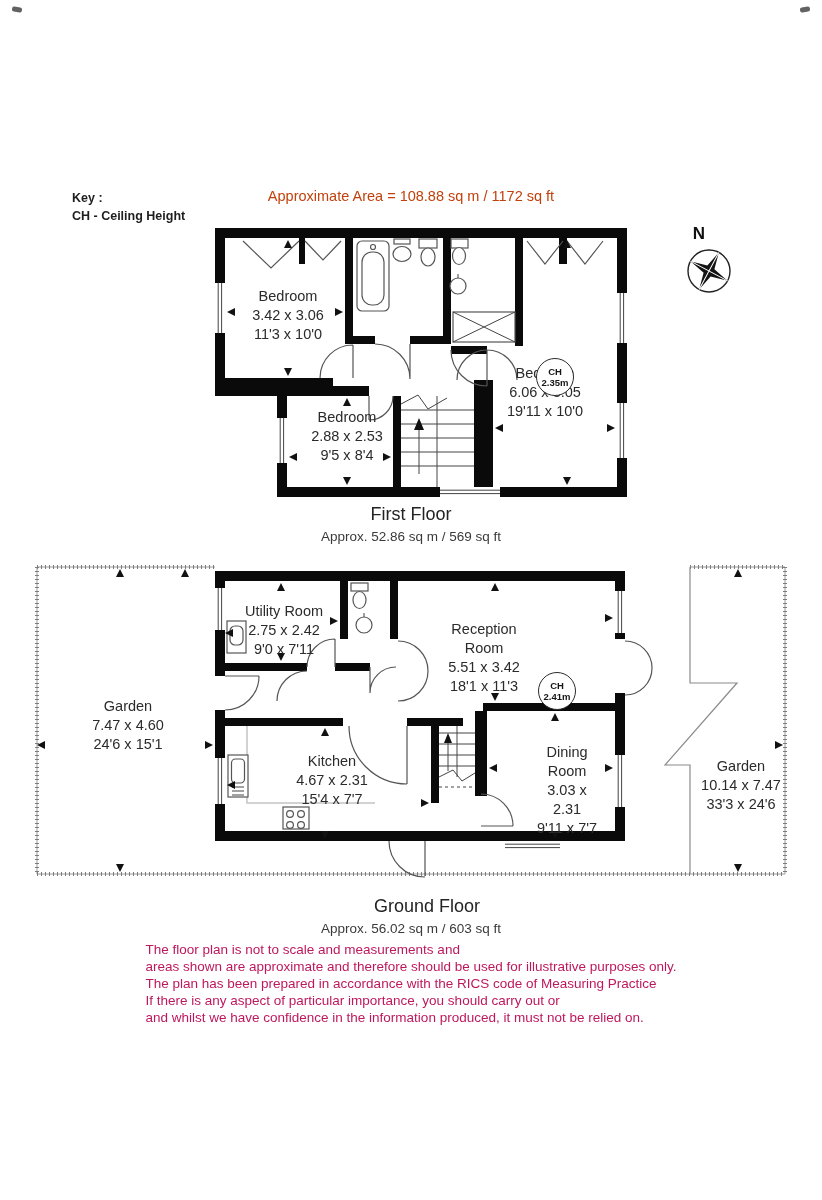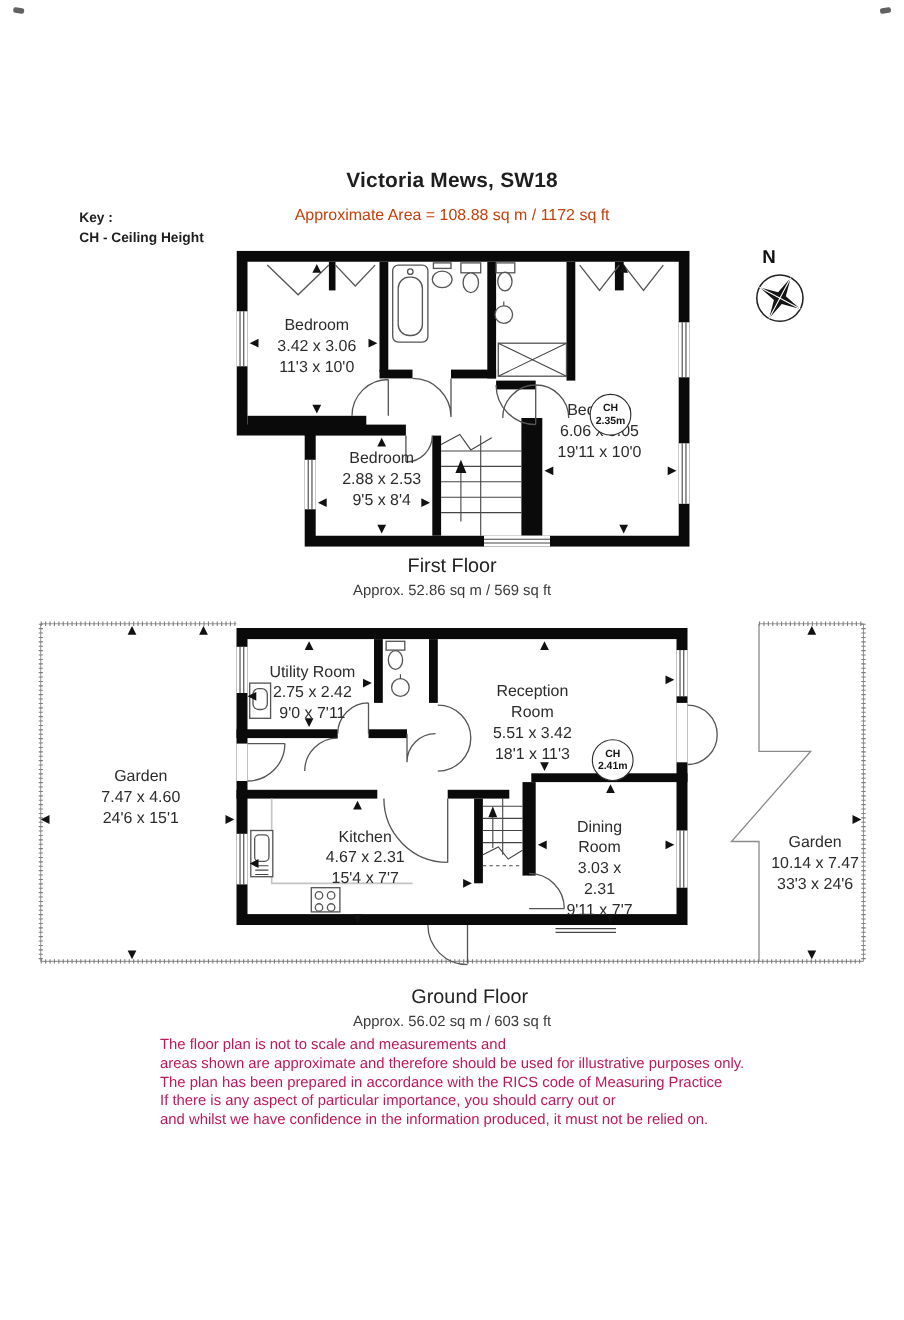--- a/index.html
+++ b/index.html
@@ -35,21 +35,20 @@
   .fence-hatch{stroke:#7d7d7d;stroke-width:4;fill:none;stroke-dasharray:1 3;}
 </style>
 </head>
 <body>
 
 <div id="page">
 
   <div class="corner-mark" style="left:12px;top:7px;transform:rotate(8deg);"></div>
   <div class="corner-mark" style="left:800px;top:7px;transform:rotate(-8deg);"></div>
 
-  <div id="title" class="abs ctr">Victoria Mews, SW18</div>
   <div id="subtitle" class="abs ctr">Approximate Area =  108.88 sq m / 1172 sq ft</div>
 
   <div id="key" class="abs">
     <div>Key :</div>
     <div>CH - Ceiling Height</div>
   </div>
 
   <div id="compass-n" class="abs">N</div>
   <svg width="48" height="48" style="left:685px;top:247px;" viewBox="0 0 48 48">
     <circle cx="24" cy="24" r="21" fill="none" stroke="#222" stroke-width="1.4"></circle>
@@ -292,21 +291,21 @@
   <div class="room-label" style="left:128px;top:697px;">
     <div>Garden</div>
     <div>7.47 x 4.60</div>
     <div>24'6 x 15'1</div>
   </div>
   <div class="room-label" style="left:332px;top:752px;">
     <div>Kitchen</div>
     <div>4.67 x 2.31</div>
     <div>15'4 x 7'7</div>
   </div>
-  <div class="room-label wrap w70" style="left:545px;top:743px;">
+  <div class="room-label wrap w70" style="left:567px;top:743px;">
     <div>Dining Room</div>
     <div>3.03 x 2.31</div>
     <div>9'11 x 7'7</div>
   </div>
   <div class="room-label" style="left:741px;top:757px;">
     <div>Garden</div>
     <div>10.14 x 7.47</div>
     <div>33'3 x 24'6</div>
   </div>
   <div class="ch-badge" style="left:538px;top:636px;">

